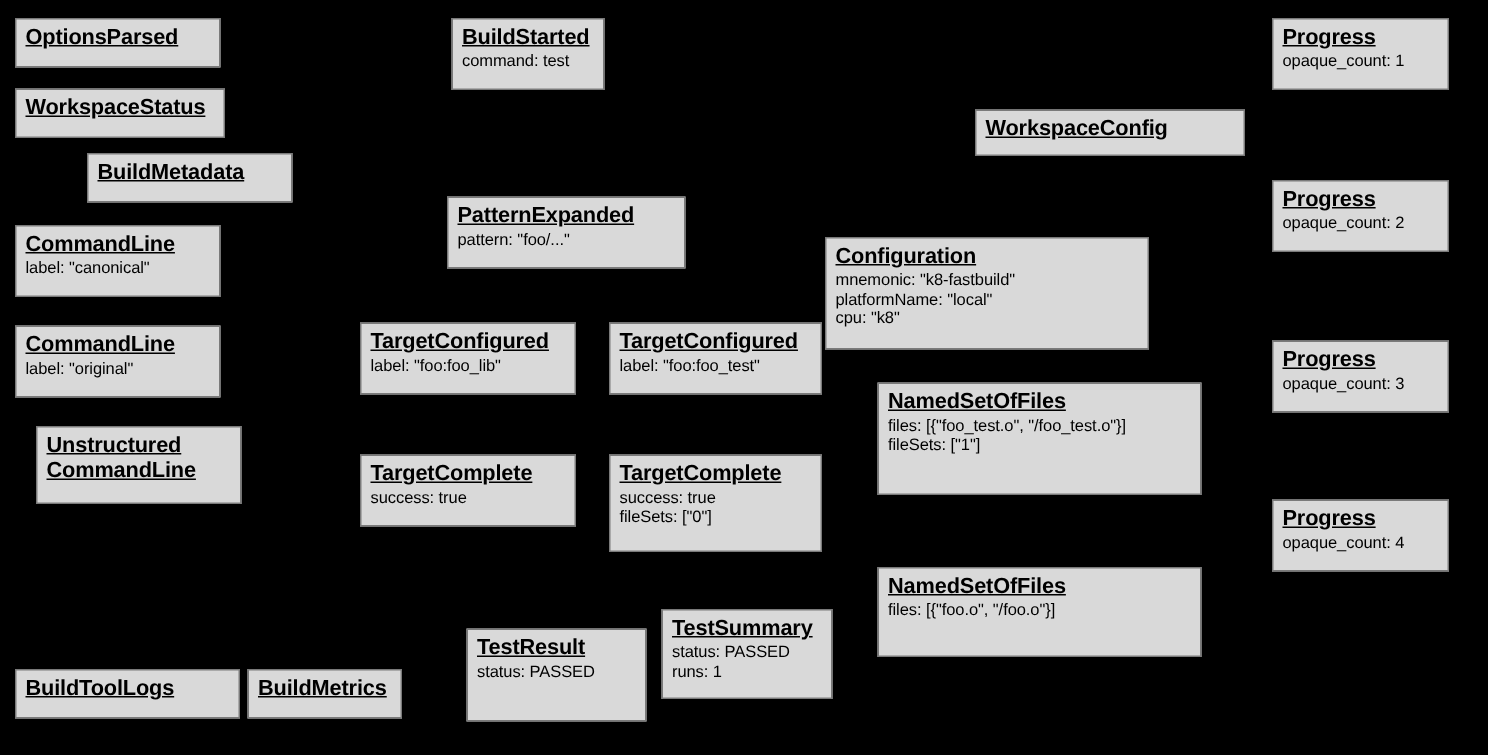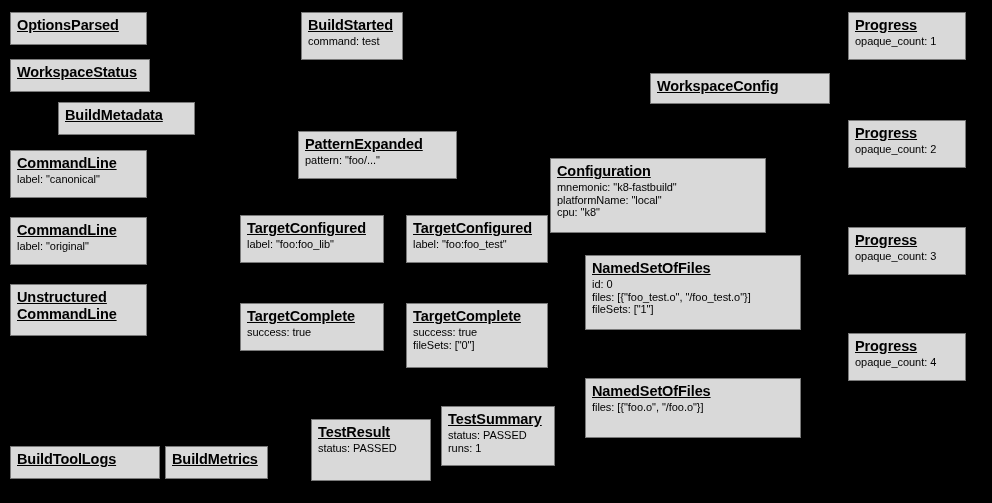--- a/index.html
+++ b/index.html
@@ -67,21 +67,21 @@
       <div class="fields">
         <span class="node-field">label: "canonical"</span>
       </div>
     </div>
     <div class="node" style="left: 10px; top: 217px; width: 137px; height: 48px;">
       <span class="node-title">CommandLine</span>
       <div class="fields">
         <span class="node-field">label: "original"</span>
       </div>
     </div>
-    <div class="node" style="left: 10px; top: 284px; width: 137px; height: 52px;">
+    <div class="node" style="left: 24px; top: 284px; width: 137px; height: 52px;">
       <span class="node-title">Unstructured</span>
       <span class="node-title">CommandLine</span>
     </div>
     <div class="node" style="left: 10px; top: 446px; width: 150px; height: 33px;">
       <span class="node-title">BuildToolLogs</span>
     </div>
     <div class="node" style="left: 165px; top: 446px; width: 103px; height: 33px;">
       <span class="node-title">BuildMetrics</span>
     </div>
     <div class="node" style="left: 301px; top: 12px; width: 102px; height: 48px;">
@@ -141,21 +141,20 @@
       <span class="node-title">Configuration</span>
       <div class="fields">
         <span class="node-field">mnemonic: "k8-fastbuild"</span>
         <span class="node-field">platformName: "local"</span>
         <span class="node-field">cpu: "k8"</span>
       </div>
     </div>
     <div class="node" style="left: 585px; top: 255px; width: 216px; height: 75px;">
       <span class="node-title">NamedSetOfFiles</span>
       <div class="fields">
-        <span class="node-field">id: 0</span>
         <span class="node-field">files: [{"foo_test.o", "/foo_test.o"}]</span>
         <span class="node-field">fileSets: ["1"]</span>
       </div>
     </div>
     <div class="node" style="left: 585px; top: 378px; width: 216px; height: 60px;">
       <span class="node-title">NamedSetOfFiles</span>
       <div class="fields">
         <span class="node-field">files: [{"foo.o", "/foo.o"}]</span>
       </div>
     </div>

